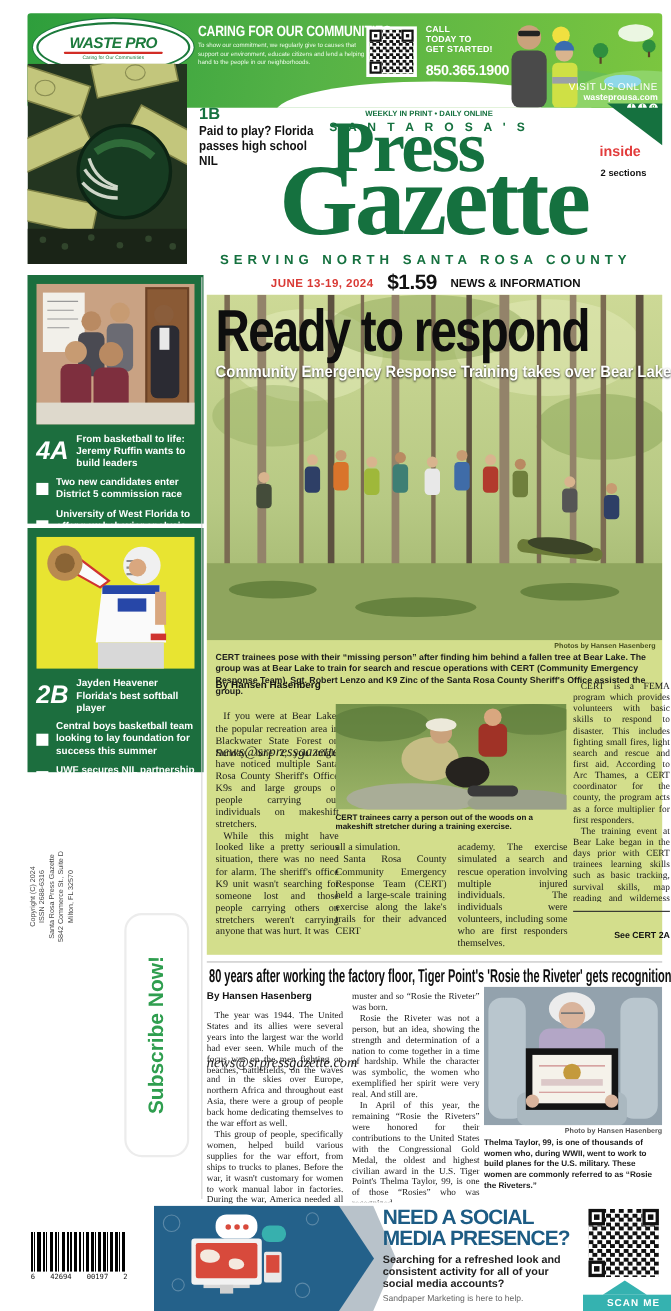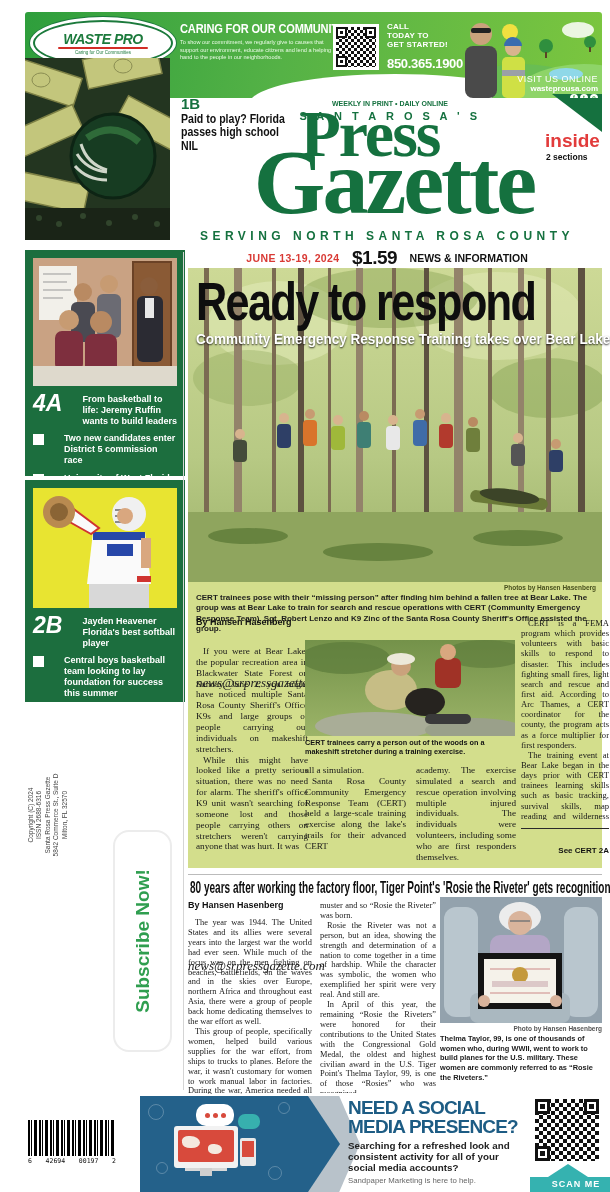--- a/index.html
+++ b/index.html
@@ -50,35 +50,35 @@
   .weekly{position:absolute;left:300px;top:100px;width:180px;text-align:center;font-size:7px;font-weight:bold;color:#15713f;}
   .teaser-num{position:absolute;left:181px;top:95px;font-size:15px;font-weight:bold;color:#15713f;}
   .teaser{position:absolute;left:181px;top:113px;width:130px;font-size:12px;font-weight:bold;color:#111;
           line-height:1.12;transform:scaleX(0.88);transform-origin:left top;}
   .kicker{position:absolute;left:280px;top:110px;width:220px;text-align:center;font-size:11px;font-weight:bold;
           color:#15713f;letter-spacing:3.5px;}
   .press{position:absolute;left:190px;top:101px;width:360px;text-align:center;font-family:"Liberation Serif",serif;
          font-weight:bold;font-size:66px;color:#15713f;line-height:1;letter-spacing:-2px;}
   .gazette{position:absolute;left:182px;top:136px;width:424px;text-align:center;font-family:"Liberation Serif",serif;
          font-weight:bold;font-size:92px;color:#15713f;line-height:1;letter-spacing:-3px;}
-  .inside{position:absolute;left:545px;top:130px;font-size:19px;font-weight:bold;color:#e23b3b;}
+  .inside{position:absolute;left:545px;top:130px;font-size:13px;font-weight:bold;color:#e23b3b;}
   .sections{position:absolute;left:546px;top:152px;font-size:8.5px;font-weight:bold;color:#111;}
   .corner{position:absolute;left:552px;top:94px;width:0;height:0;border-top:38px solid #15713f;border-left:50px solid transparent;}
   .tagline{position:absolute;left:172px;top:229px;width:430px;text-align:center;font-size:12px;font-weight:bold;
            color:#15713f;letter-spacing:4.5px;}
   .dateline{position:absolute;left:172px;top:247px;width:430px;text-align:center;}
   .dl-date{font-size:10.5px;font-weight:bold;color:#d93a35;letter-spacing:0.4px;vertical-align:middle;}
   .dl-price{font-size:19px;font-weight:bold;color:#111;margin:0 8px;vertical-align:middle;letter-spacing:-0.5px;}
   .dl-info{font-size:10.5px;font-weight:bold;color:#111;vertical-align:middle;}
 
   
   .side-box{position:absolute;left:25px;width:160px;background:#1c6e3e;}
   .side-box svg{display:block;margin:8px auto 0;}
   .side-items{padding:8px 8px 4px;}
-  .side-row{display:flex;gap:20px;margin-bottom:7px;}
+  .side-row{display:flex;gap:7px;margin-bottom:7px;align-items:center;}
   .pgnum{font-size:23px;font-weight:bold;font-style:italic;color:#fff;line-height:0.85;flex:none;}
   .cb{width:11px;height:11px;background:#fff;flex:none;margin-top:1px;}
   .side-text{font-size:9px;font-weight:bold;color:#fff;line-height:1.2;}
   .copyright{position:absolute;left:-17px;top:794px;width:130px;height:42px;transform:rotate(-90deg);
              font-size:6.5px;color:#444;line-height:1.3;text-align:center;}
   .subscribe-box{position:absolute;left:113px;top:830px;width:55px;height:218px;border:2px solid #ececec;
                  border-radius:16px;display:flex;align-items:center;justify-content:center;}
   .subscribe-text{transform:rotate(-90deg);white-space:nowrap;font-size:19px;font-weight:bold;color:#2f9e4f;}
   .vline{position:absolute;left:183px;top:252px;width:1px;height:838px;background:#d5d5d5;}
 

